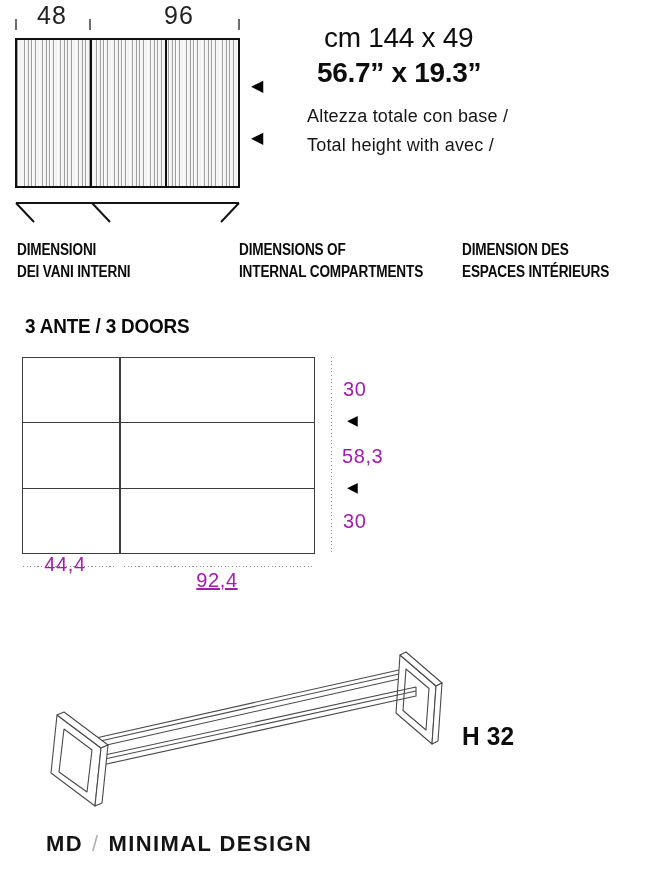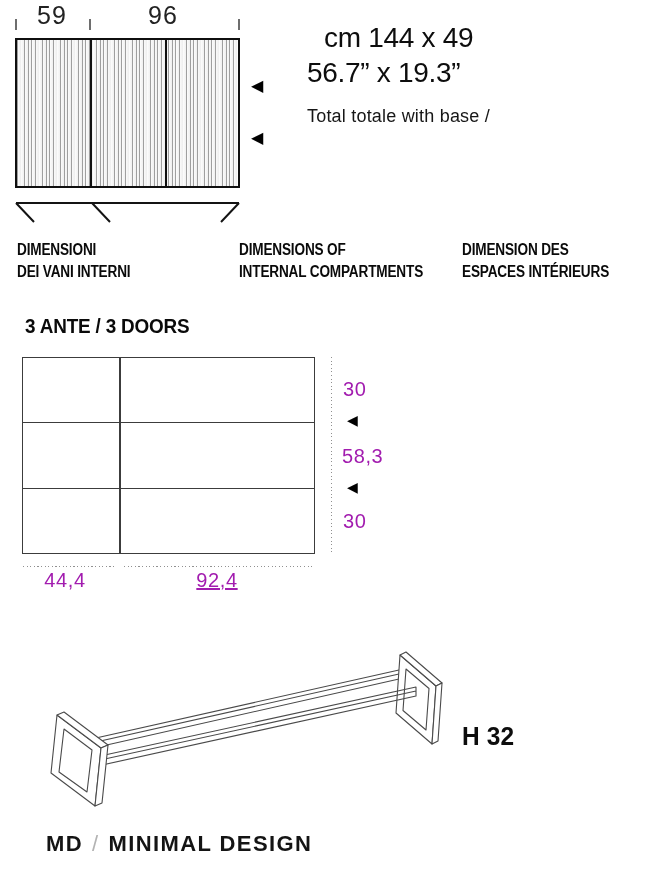--- a/index.html
+++ b/index.html
@@ -44,21 +44,21 @@
     background: #0f0f0f;
   }
   .arrow-glyph {
     font-size: 16px;
     color: #000000;
     line-height: 1;
   }
 
   
   .size-metric   { left: 307px; top: 22px;  font-size: 28px; font-weight: 400; letter-spacing: -0.3px; color: #0d0d0d; margin-left: 17px; }
-  .size-imperial { left: 307px; top: 57px;  font-size: 28px; font-weight: 400; letter-spacing: -0.3px; color: #0d0d0d; }
+  .size-imperial { left: 317px; top: 57px;  font-size: 28px; font-weight: 700; letter-spacing: -0.3px; color: #0d0d0d; }
   .height-notes  { left: 307px; top: 102px; font-size: 18px; font-weight: 400; line-height: 29px; letter-spacing: 0.2px; color: #161616; }
   .height-value  { left: 305px; top: 188px; font-size: 26px; font-weight: 700; letter-spacing: 0.3px; color: #0d0d0d; }
 
   
   .caption {
     top: 239px;
     font-size: 16px;
     font-weight: 700;
     line-height: 22px;
     letter-spacing: -0.2px;
@@ -142,42 +142,43 @@
     font-weight: 400;
     color: #b3b3b3;
     padding: 0 9px;
   }
 </style>
 </head>
 <body>
 
 <div class="canvas">
 
-  <span class="abs dim-num" style="left:37px; top:1px;">59</span>
-  <span class="abs dim-num" style="left:148px; top:1px;">96</span>
+  <span class="abs dim-num" style="left:37px; top:1px;">48</span>
+  <span class="abs dim-num" style="left:164px; top:1px;">96</span>
   <div class="abs tick" style="left:15px;  top:19px;"></div>
   <div class="abs tick" style="left:89px;  top:19px;"></div>
   <div class="abs tick" style="left:238px; top:19px;"></div>
 
   <div class="abs cabinet">
     <div class="cabinet-divider" style="left:72.5px;"></div>
     <div class="cabinet-divider" style="left:147.5px;"></div>
   </div>
 
   <span class="abs arrow-glyph" style="left:251px; top:78px;">◀</span>
   <span class="abs arrow-glyph" style="left:251px; top:130px;">◀</span>
 
   <svg class="abs" style="left:15px; top:200px;" width="225" height="26" viewBox="0 0 225 26">
     <path d="M1,3 H224 M1,3 L19,22 M77,3 L95,22 M224,3 L206,22" stroke="#141414" stroke-width="2" fill="none"></path>
   </svg>
 
   <div class="abs size-metric">cm 144 x 49</div>
   <div class="abs size-imperial">56.7” x 19.3”</div>
   <div class="abs height-notes">
-    <div>Total totale with base /</div>
+    <div>Altezza totale con base /</div>
+    <div>Total height with avec /</div>
   </div>
 
   <div class="abs caption" style="left:17px;">
     <div>DIMENSIONI</div>
     <div>DEI VANI INTERNI</div>
   </div>
   <div class="abs caption" style="left:239px;">
     <div>DIMENSIONS OF</div>
     <div>INTERNAL COMPARTMENTS</div>
   </div>
@@ -197,21 +198,21 @@
   <div class="abs dotted-v"></div>
   <div class="abs dotted-h" style="left:23px;  width:93px;"></div>
   <div class="abs dotted-h" style="left:124px; width:190px;"></div>
 
   <span class="abs measure" style="left:343px; top:378px;">30</span>
   <span class="abs measure-arrow" style="left:347px; top:413px;">◀</span>
   <span class="abs measure" style="left:342px; top:445px;">58,3</span>
   <span class="abs measure-arrow" style="left:347px; top:480px;">◀</span>
   <span class="abs measure" style="left:343px; top:510px;">30</span>
 
-  <span class="abs measure w-label" style="left:35px;  top:569px;text-align:center;">44,4</span>
+  <span class="abs measure w-label" style="left:35px;  top:553px;text-align:center;">44,4</span>
   <span class="abs measure w-label" style="left:187px; top:569px;text-decoration:underline;">92,4</span>
 
   <svg class="abs" style="left:40px; top:645px;" width="420" height="175" viewBox="0 0 420 175">
     <g stroke="#4a4a4a" stroke-width="1.1" fill="none" stroke-linejoin="round" stroke-linecap="round">
 
       <path d="M47,95 L359,25 M47,99 L359,29 M49,104 L359,34"></path>
 
       <g fill="#ffffff">
         <path d="M360,10 L396,41 L392,99 L356,68 Z"></path>
         <path d="M360,10 L366,7 L402,38 L396,41 Z"></path>

